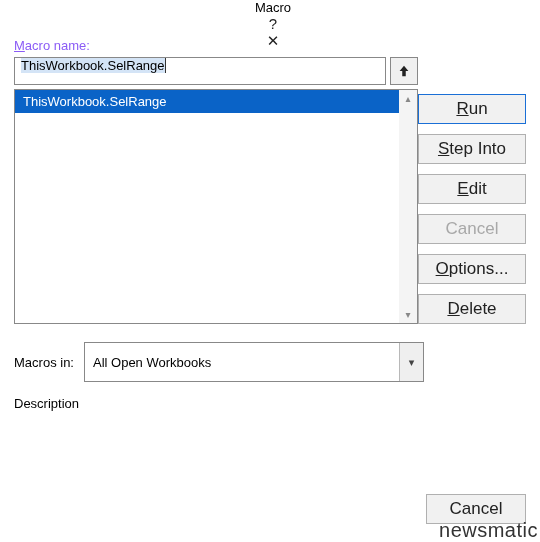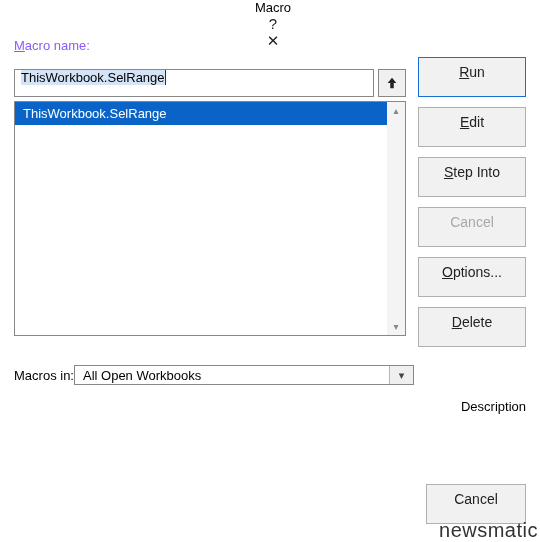--- a/index.html
+++ b/index.html
@@ -5,44 +5,44 @@
   * { box-sizing: border-box; font-family: "Segoe UI", Tahoma, sans-serif; }
   html, body { margin: 0; padding: 0; }
   body { width: 540px; height: 542px; background: #fff; position: relative; }
   .dialog { width: 540px; height: 542px; background: #fff; position: relative; }
   .titlebar { height: 28px; display: flex; align-items: center; padding: 0 4px 0 10px; font-size: 13px; color: #000; flex-direction: column; }
   .titlebar .title { flex: 1; }
   .titlebar .help, .titlebar .close { width: 40px; text-align: center; font-size: 15px; color: #222; cursor: default; }
   .content { padding: 10px 14px 0 14px; }
   .row-label { font-size: 13px; color: #8b5cf6; margin-bottom: 4px; }
   .row-label .ul { text-decoration: underline; }
-  .main-row { display: flex; align-items: center; gap: 12px; }
+  .main-row { display: flex; align-items: flex-end; }
   .left-col { flex: 1; }
   .name-row { display: flex; align-items: stretch; gap: 4px; }
   .name-input { flex: 1; height: 28px; border: 1px solid #888; background: #fff; padding: 0 6px; font-size: 13px; position: relative; }
   .name-input .caret { border-right: 1px solid #333; }
   .name-input .sel { background: #d4e4f6; }
   .upload-btn { width: 28px; height: 28px; border: 1px solid #888; background: #f0f0f0; display: flex; align-items: center; justify-content: center; cursor: pointer; }
   .upload-btn svg { width: 14px; height: 14px; }
   .listbox { margin-top: 4px; height: 235px; border: 1px solid #888; background: #fff; position: relative; display: flex; }
   .list-items { flex: 1; overflow: hidden; }
   .list-item { padding: 4px 8px; font-size: 13px; color: #fff; background: #0a63c7; cursor: default; }
   .scrollbar { width: 18px; background: #f4f4f4; display: flex; flex-direction: column; justify-content: space-between; align-items: center; padding: 3px 0; }
   .scroll-arrow { font-size: 10px; color: #888; }
   .right-col { width: 108px; display: flex; flex-direction: column; gap: 10px; }
-  .btn { height: 40px; border: 1px solid #b0b0b0; background: #f1f1f1; font-size: 14px; color: #222; text-align: center; line-height: 28px; cursor: pointer; }
+  .btn { height: 30px; border: 1px solid #b0b0b0; background: #f1f1f1; font-size: 17px; color: #222; text-align: center; line-height: 28px; cursor: pointer; }
   .btn.primary { border: 1.5px solid #1a6fd6; }
   .btn.disabled { color: #a8a8a8; cursor: default; }
   .btn .ul { text-decoration: underline; }
-  .macros-in-row { display: flex; align-items: center; margin-top: 18px; }
+  .macros-in-row { display: flex; align-items: center; margin-top: 18px; gap: 10px; }
   .macros-in-row .lbl { font-size: 13px; white-space: nowrap; }
-  .select { flex: 1; max-width: 340px; height: 20px; border: 1px solid #888; background: #fff; display: flex; align-items: center; position: relative; }
+  .select { flex: 1; max-width: 340px; height: 40px; border: 1px solid #888; background: #fff; display: flex; align-items: center; position: relative; }
   .select .sel-text { flex: 1; padding: 0 8px; font-size: 13px; }
   .select .sel-arrow { width: 24px; height: 100%; border-left: 1px solid #b8b8b8; background: #efefef; display: flex; align-items: center; justify-content: center; font-size: 11px; color: #444; }
-  .desc-row { margin-top: 14px; font-size: 13px; text-align: right; }
+  .desc-row { margin-top: 14px; font-size: 13px; }
   .footer { position: absolute; bottom: 8px; left: 0; right: 0; padding: 10px 14px; display: flex; justify-content: flex-end; }
   .footer .btn { width: 100px; }
   .watermark { position: absolute; bottom: 0; right: 2px; font-size: 20px; font-weight: 500; color: #333; font-family: Arial, sans-serif; letter-spacing: 0.5px; pointer-events: none; }
 </style>
 </head>
 <body>
 
 <div class="dialog">
 
   <div class="titlebar">
@@ -72,22 +72,22 @@
           </div>
           <div class="scrollbar">
             <div class="scroll-arrow">▴</div>
             <div class="scroll-arrow">▾</div>
           </div>
         </div>
       </div>
 
       <div class="right-col">
         <div class="btn primary"><span class="ul">R</span>un</div>
+        <div class="btn"><span class="ul">S</span>tep Into</div>
         <div class="btn"><span class="ul">E</span>dit</div>
-        <div class="btn"><span class="ul">S</span>tep Into</div>
         <div class="btn disabled">Cancel</div>
         <div class="btn"><span class="ul">O</span>ptions...</div>
         <div class="btn"><span class="ul">D</span>elete</div>
       </div>
     </div>
 
     <div class="macros-in-row">
       <div class="lbl">M<span class="ul">a</span>cros in:</div>
       <div class="select">
         <div class="sel-text">All Open Workbooks</div>

